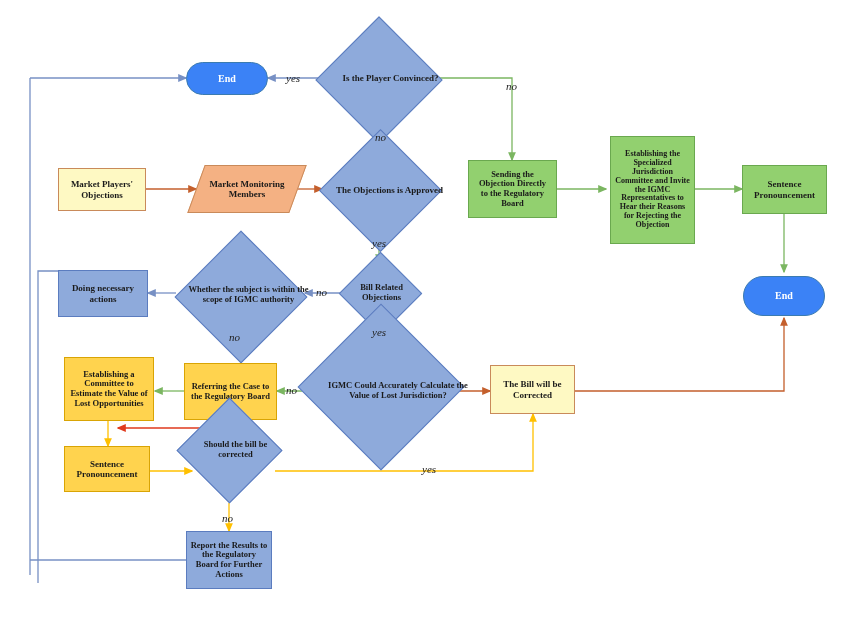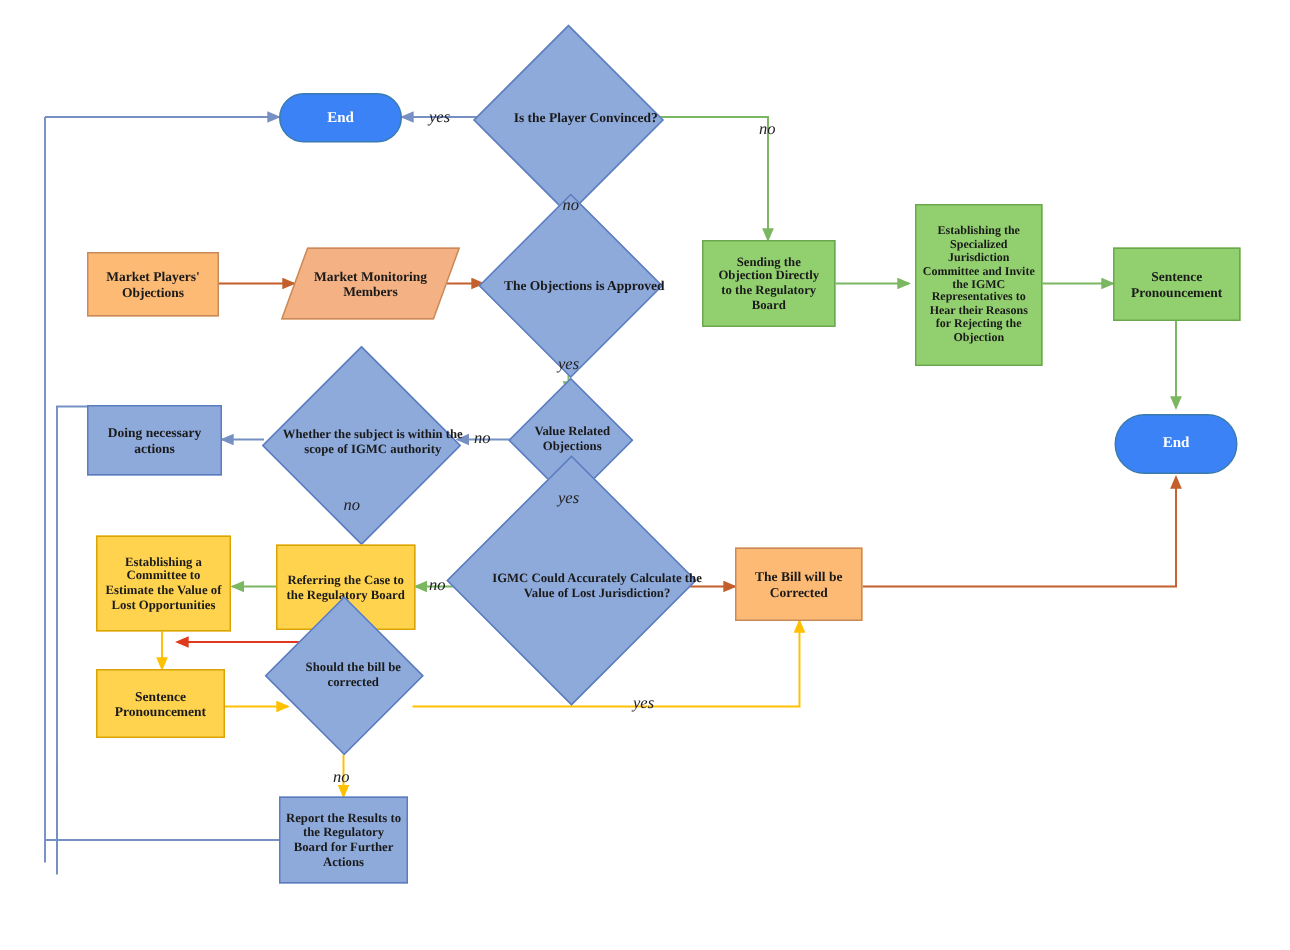--- a/index.html
+++ b/index.html
@@ -18,21 +18,21 @@
     font-family:"Liberation Serif", serif;
     font-weight:bold;
     color:#1a1a1a;
     line-height:1.12;
     box-sizing:border-box;
     z-index:3;
   }
   .rect {
     border:1px solid rgba(0,0,0,0.28);
   }
-  .rect.orange { background:#fdba74; border-color:#c98a5a; }
+  .rect.orange { background:#fef9c3; border-color:#c98a5a; }
   .rect.green  { background:#92d06f; border-color:#6aa84f; }
   .rect.yellow { background:#ffd34e; border-color:#d9a404;text-align:center; }
   .rect.blue   { background:#8eaadb; border-color:#5b7cbf; }
 
   .stadium {
     background:#3b82f6; color:#ffffff;
     border-radius:22px;
     border:1px solid #3b7bb0;
   }
   .para { position:absolute; z-index:3; }
@@ -167,21 +167,21 @@
 
 <div class="node rect blue" style="left:58px; top:270px; width:90px; height:47px; font-size:9px; padding:0 4px;">Doing necessary actions</div>
 
 <div class="diamond" style="left:176px; top:248px; width:129px; height:94px;">
   <div class="dshape" style="left:18px; top:2px; width:92px; height:92px;"></div>
   <div class="dtext" style="font-size:8.5px; padding:0 8px;">Whether the subject is within the scope of IGMC authority</div>
 </div>
 
 <div class="diamond" style="left:340px; top:253px; width:79px; height:79px;">
   <div class="dshape" style="left:11px; top:11px; width:57px; height:57px;"></div>
-  <div class="dtext" style="font-size:8.5px; padding:0 2px;">Value Related Objections</div>
+  <div class="dtext" style="font-size:8.5px; padding:0 2px;">Bill Related Objections</div>
 </div>
 
 <div class="node rect yellow" style="left:64px; top:357px; width:90px; height:64px; font-size:8.5px; padding:0 3px;">Establishing a Committee to Estimate the Value of Lost Opportunities</div>
 
 <div class="node rect yellow" style="left:184px; top:363px; width:93px; height:57px; font-size:8.5px; padding:0 4px;">Referring the Case to the Regulatory Board</div>
 
 <div class="diamond" style="left:299px; top:333px; width:162px; height:116px;">
   <div class="dshape" style="left:23px; top:-5px; width:116px; height:116px;"></div>
   <div class="dtext" style="font-size:8.5px; padding:0 18px;">IGMC Could Accurately Calculate the Value of Lost Jurisdiction?</div>
 </div>

